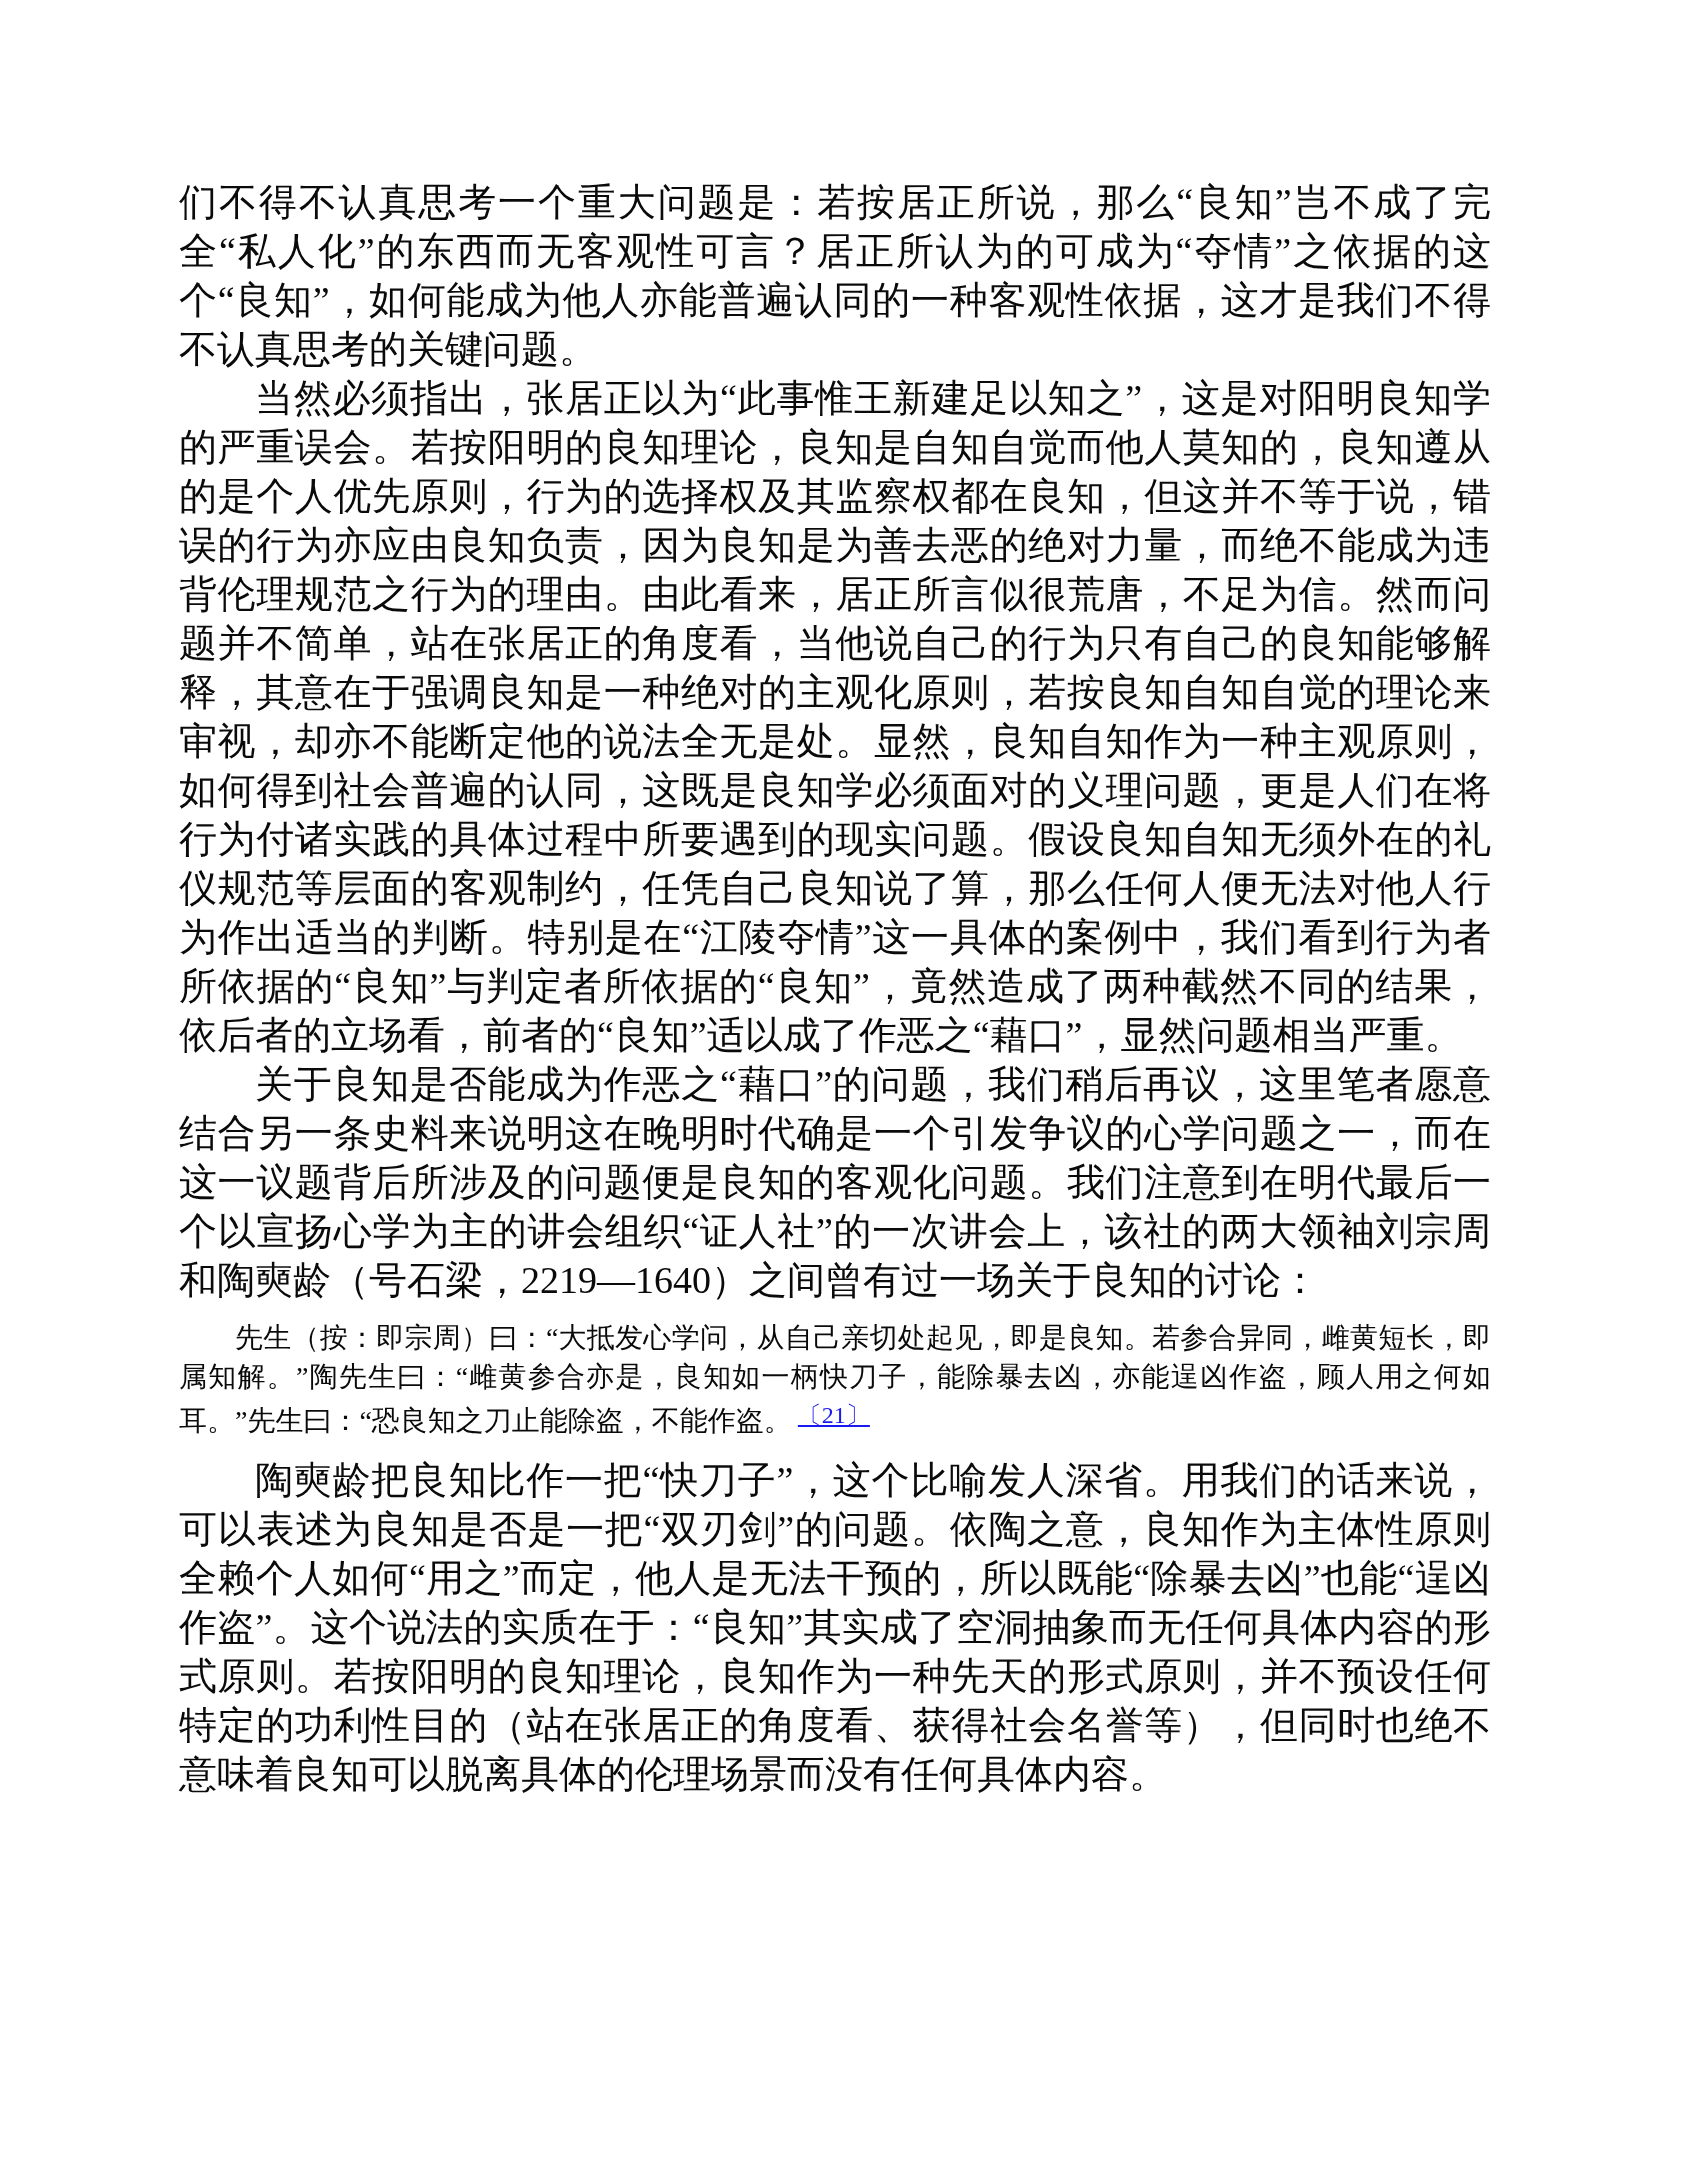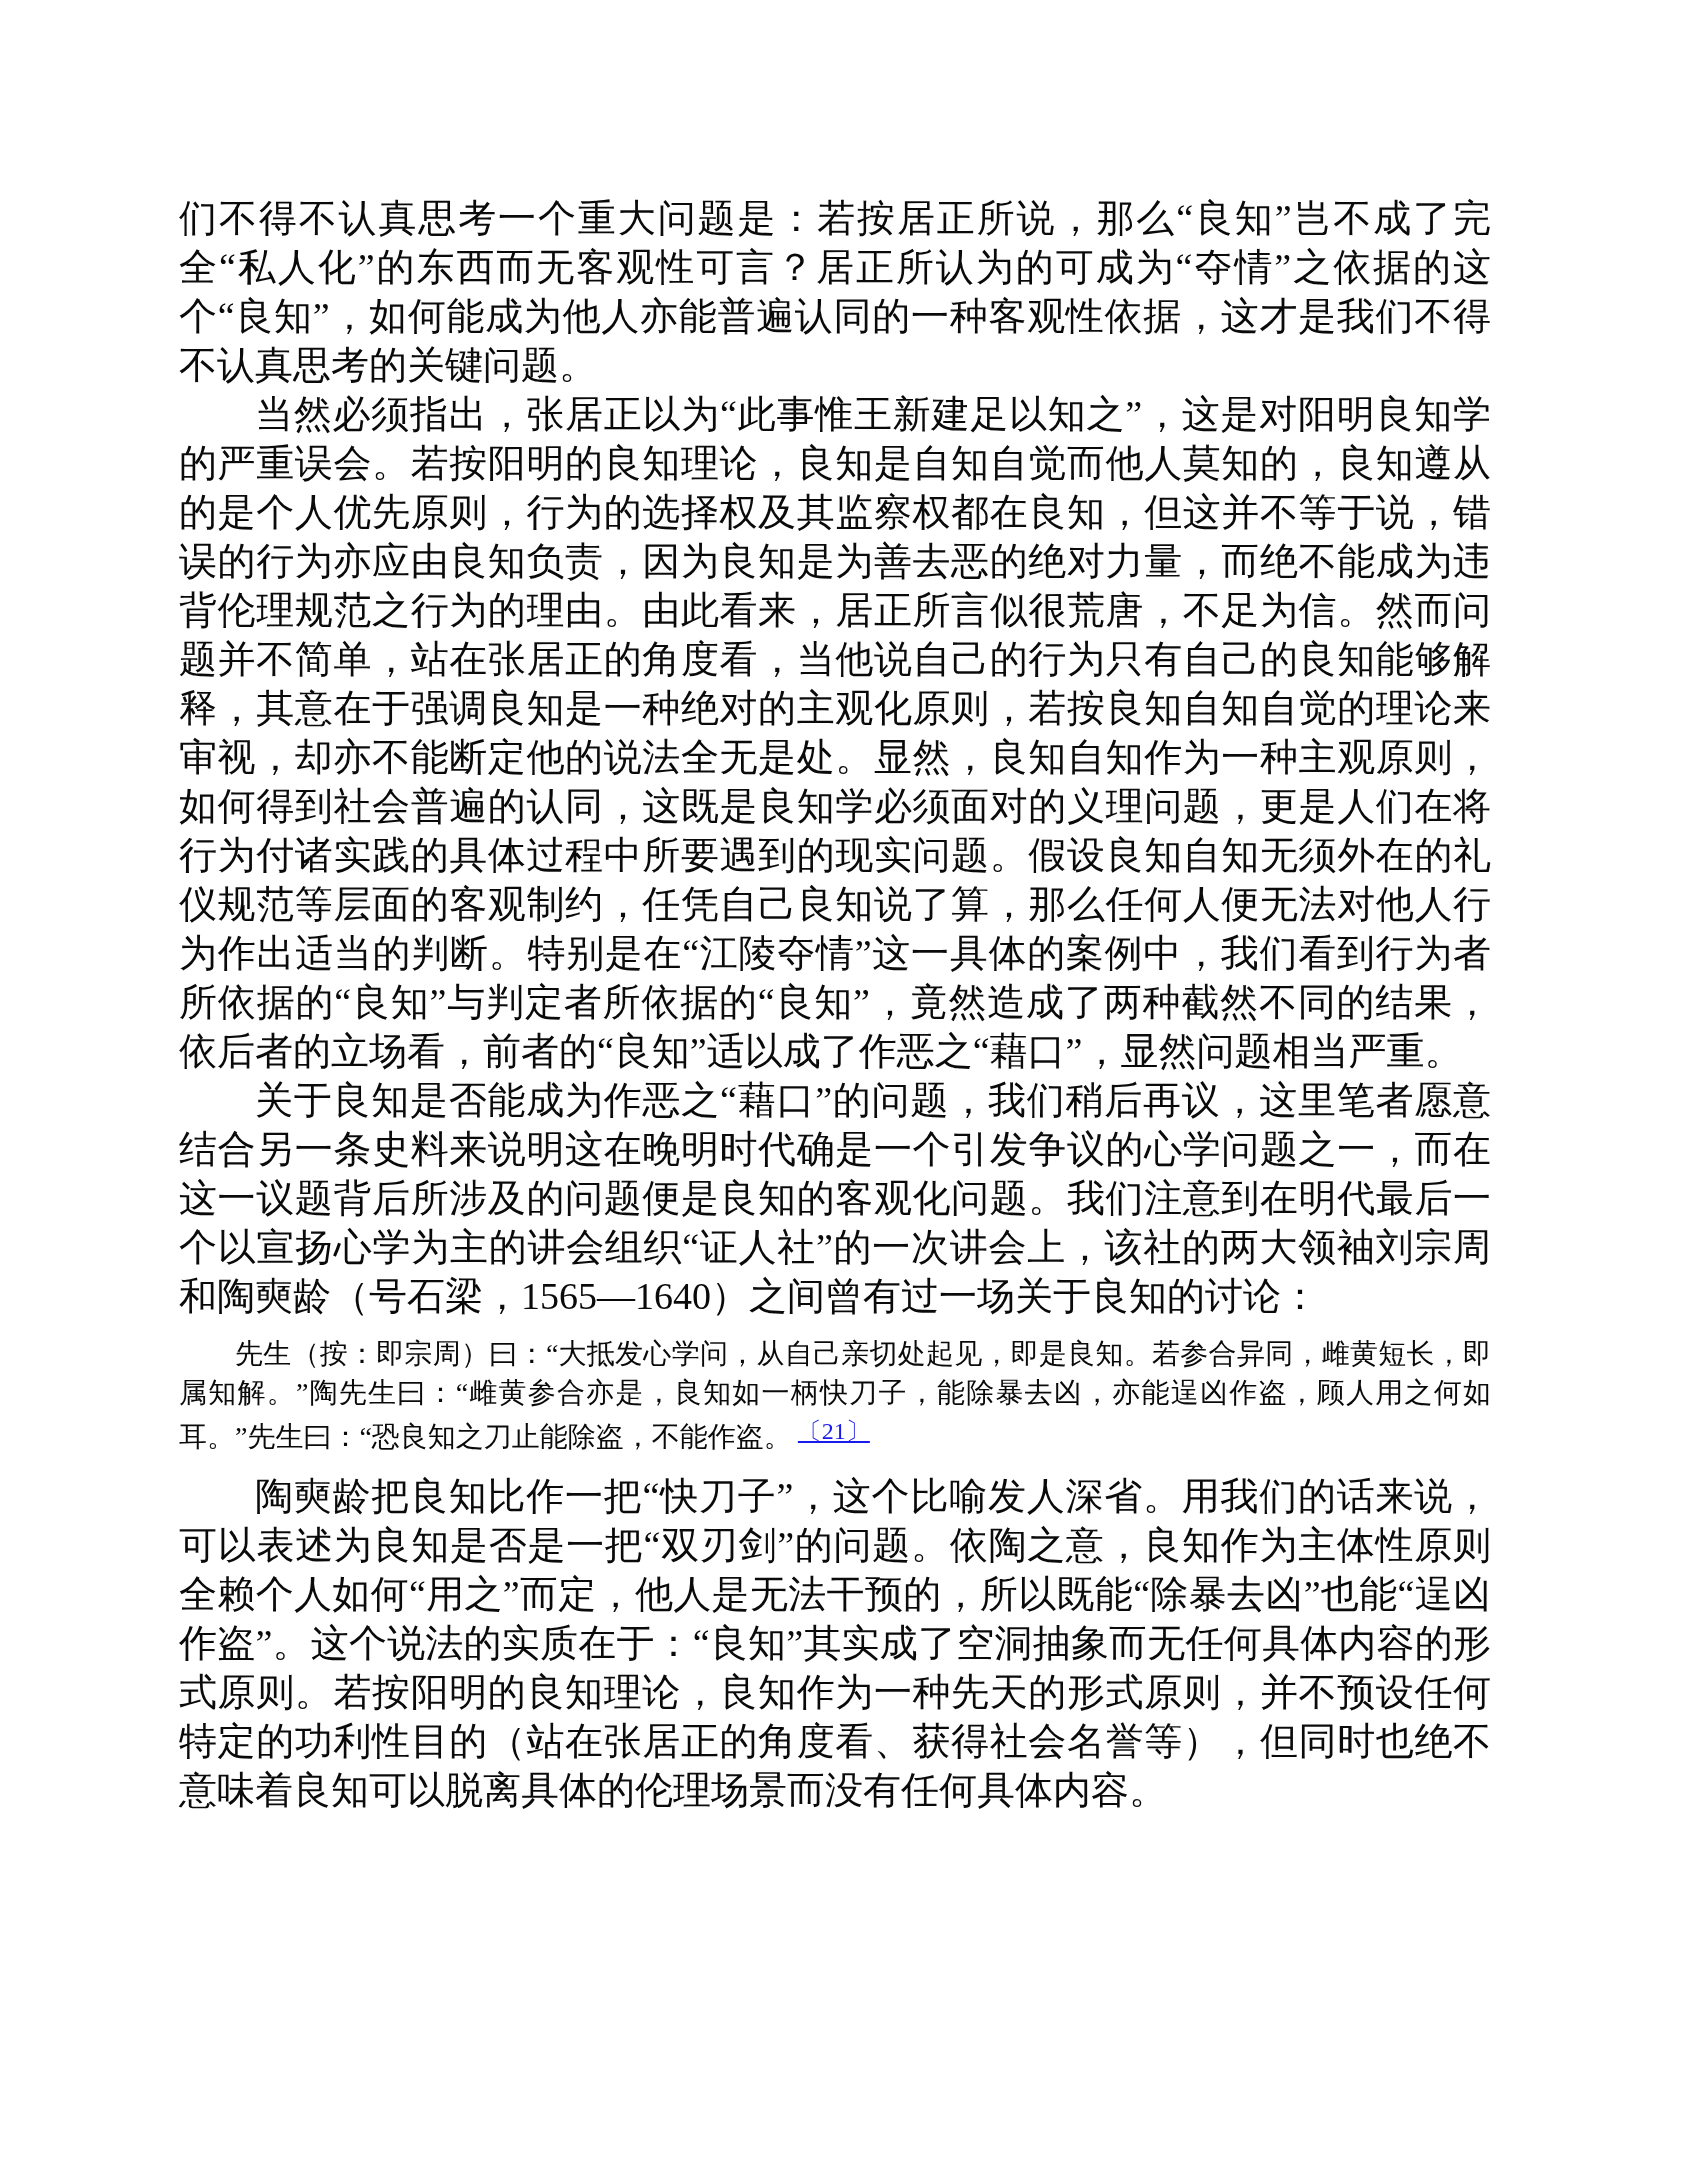--- a/index.html
+++ b/index.html
@@ -8,21 +8,21 @@
     background: #ffffff;
   }
   body {
     width: 1682px;
     height: 2177px;
     position: relative;
     font-family: "Liberation Serif", "DejaVu Serif", serif;
   }
   .page {
     position: absolute;
-    top: 194px;
+    top: 178px;
     left: 179px;
     width: 1312px;
     color: #0a0a0a;
   }
   .body-para {
     margin: 0;
     font-size: 38px;
     line-height: 49px;
     text-align: justify;
     text-justify: inter-ideograph;
@@ -50,20 +50,20 @@
 </style>
 </head>
 <body>
 
 <div class="page">
 
   <p class="body-para">们不得不认真思考一个重大问题是：若按居正所说，那么“良知”岂不成了完全“私人化”的东西而无客观性可言？居正所认为的可成为“夺情”之依据的这个“良知”，如何能成为他人亦能普遍认同的一种客观性依据，这才是我们不得不认真思考的关键问题。</p>
 
   <p class="body-para indent">当然必须指出，张居正以为“此事惟王新建足以知之”，这是对阳明良知学的严重误会。若按阳明的良知理论，良知是自知自觉而他人莫知的，良知遵从的是个人优先原则，行为的选择权及其监察权都在良知，但这并不等于说，错误的行为亦应由良知负责，因为良知是为善去恶的绝对力量，而绝不能成为违背伦理规范之行为的理由。由此看来，居正所言似很荒唐，不足为信。然而问题并不简单，站在张居正的角度看，当他说自己的行为只有自己的良知能够解释，其意在于强调良知是一种绝对的主观化原则，若按良知自知自觉的理论来审视，却亦不能断定他的说法全无是处。显然，良知自知作为一种主观原则，如何得到社会普遍的认同，这既是良知学必须面对的义理问题，更是人们在将行为付诸实践的具体过程中所要遇到的现实问题。假设良知自知无须外在的礼仪规范等层面的客观制约，任凭自己良知说了算，那么任何人便无法对他人行为作出适当的判断。特别是在“江陵夺情”这一具体的案例中，我们看到行为者所依据的“良知”与判定者所依据的“良知”，竟然造成了两种截然不同的结果，依后者的立场看，前者的“良知”适以成了作恶之“藉口”，显然问题相当严重。</p>
 
-  <p class="body-para indent">关于良知是否能成为作恶之“藉口”的问题，我们稍后再议，这里笔者愿意结合另一条史料来说明这在晚明时代确是一个引发争议的心学问题之一，而在这一议题背后所涉及的问题便是良知的客观化问题。我们注意到在明代最后一个以宣扬心学为主的讲会组织“证人社”的一次讲会上，该社的两大领袖刘宗周和陶奭龄（号石梁，1565—1640）之间曾有过一场关于良知的讨论：</p>
+  <p class="body-para indent">关于良知是否能成为作恶之“藉口”的问题，我们稍后再议，这里笔者愿意结合另一条史料来说明这在晚明时代确是一个引发争议的心学问题之一，而在这一议题背后所涉及的问题便是良知的客观化问题。我们注意到在明代最后一个以宣扬心学为主的讲会组织“证人社”的一次讲会上，该社的两大领袖刘宗周和陶奭龄（号石梁，2219—1640）之间曾有过一场关于良知的讨论：</p>
 
   <p class="quote-para"><span>先生（按：即宗周）曰：“大抵发心学问，从自己亲切处起见，即是良知。若参合异同，雌黄短长，即属知解。”陶先生曰：“雌黄参合亦是，良知如一柄快刀子，能除暴去凶，亦能逞凶作盗，顾人用之何如耳。”先生曰：“恐良知之刀止能除盗，不能作盗。</span><a class="footnote-link" href="#">〔21〕</a></p>
 
   <p class="body-para indent">陶奭龄把良知比作一把“快刀子”，这个比喻发人深省。用我们的话来说，可以表述为良知是否是一把“双刃剑”的问题。依陶之意，良知作为主体性原则全赖个人如何“用之”而定，他人是无法干预的，所以既能“除暴去凶”也能“逞凶作盗”。这个说法的实质在于：“良知”其实成了空洞抽象而无任何具体内容的形式原则。若按阳明的良知理论，良知作为一种先天的形式原则，并不预设任何特定的功利性目的（站在张居正的角度看、获得社会名誉等），但同时也绝不意味着良知可以脱离具体的伦理场景而没有任何具体内容。</p>
 
 </div>
 
 
 </body></html>

